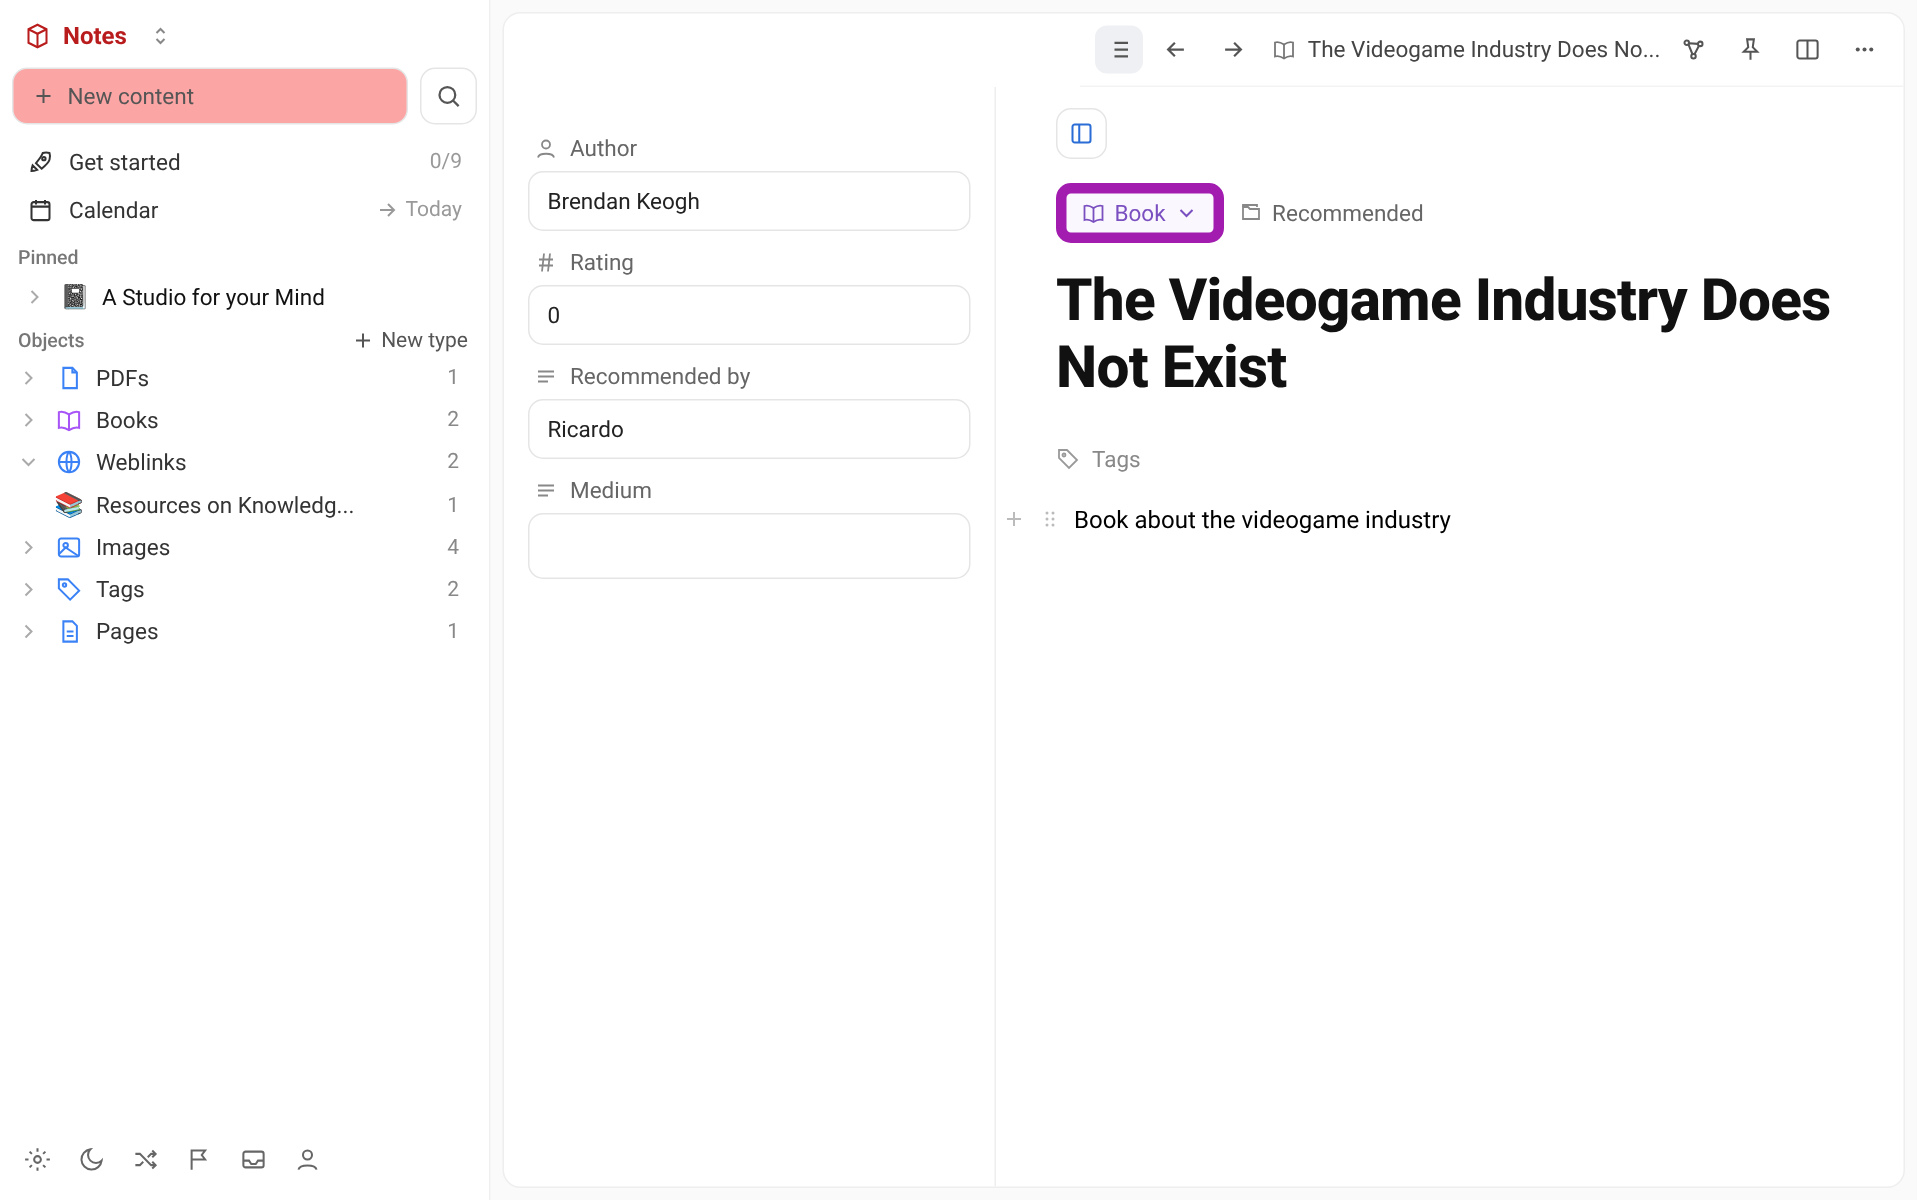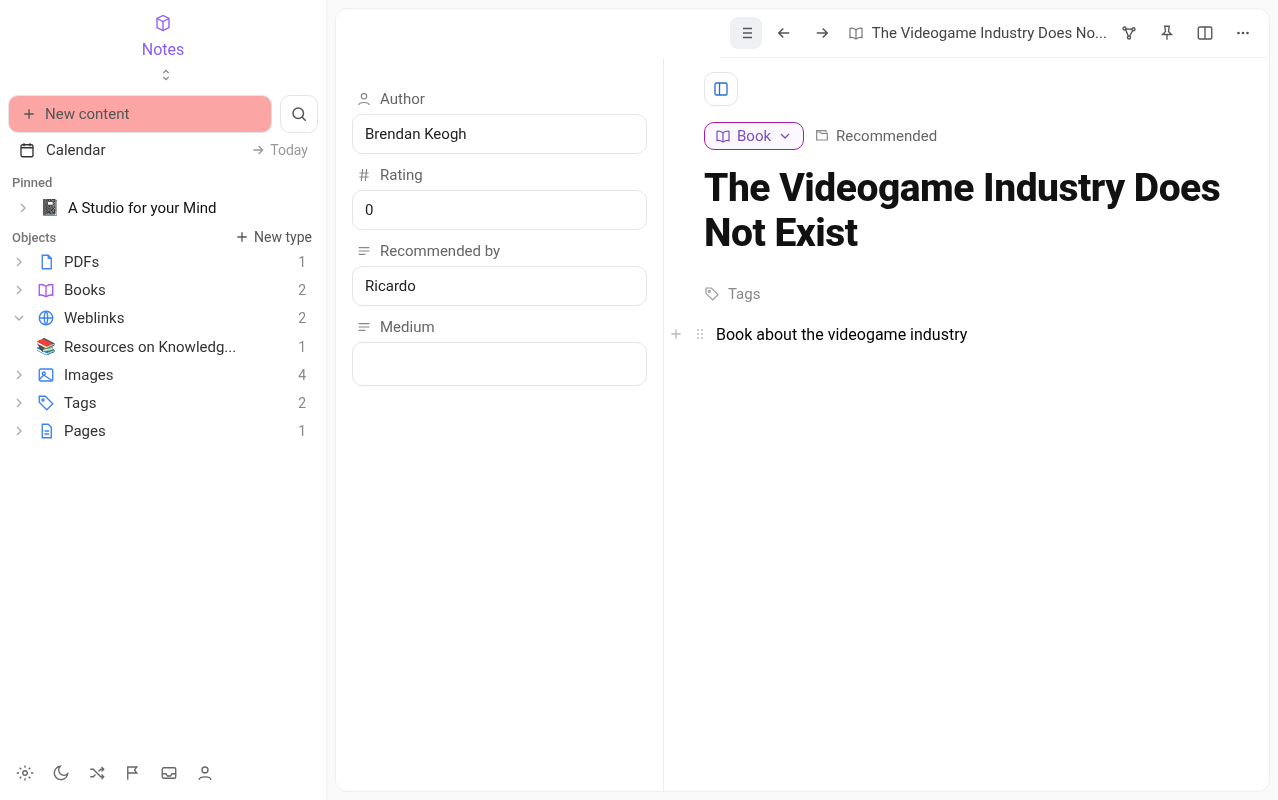--- a/index.html
+++ b/index.html
@@ -18,24 +18,23 @@
     width: 327px;
     padding: 8px 8px 0 8px;
     display: flex;
     flex-direction: column;
     border-right: 1px solid #f0f0f0;
     position: relative;
   }
   .sb-head {
     display: flex; align-items: center; gap: 8px;
     padding: 6px 8px;
-    color: #8b5cf6;
-    font-weight: 400;
+    color: #b91c1c;
+    font-weight: 700;
     font-size: 16px;
-    flex-direction: column;
   }
   .sb-head .selector-icon { margin-left: 6px; color: #888; }
   .sb-row2 { display: flex; gap: 8px; margin-top: 6px; }
   .newbtn {
     flex: 1; display: flex; align-items: center; gap: 8px;
     border: 1px solid #e5e5e5; border-radius: 10px;
     padding: 8px 12px; color: #555; background: #fca5a5;
   }
   .searchbtn {
     width: 38px; height: 38px; display: flex; align-items: center; justify-content: center;
@@ -101,21 +100,21 @@
   .doccol { flex:1; padding: 14px 12px 12px 12px; position:relative;}
   .doc-inner { max-width: 560px; margin-left: 28px; }
   .doc-topicon {
     width:34px; height:34px; border:1px solid #e5e5e5; border-radius:10px;
     display:flex; align-items:center; justify-content:center; color:#2a6dd6;
     margin-bottom: 16px;
   }
   .chips { display:flex; gap:10px; margin-bottom: 16px; align-items:center;}
   .chip {
     display:flex; align-items:center; gap:6px;
-    border:1px solid #a21caf; color:#7a4fc0;
+    border:7px solid #a21caf; color:#7a4fc0;
     padding:4px 10px; border-radius:10px; font-size:15px;
     background:#faf7fe;
   }
   .chip-plain { display:flex; align-items:center; gap:6px; color:#666; font-size:15;}
   .title {
     font-size: 39px; font-weight: 800; line-height:1.15; color:#111;
     margin-bottom: 29px; letter-spacing:-0.5px;
   }
   .tags-row { display:flex; align-items:center; gap:8px; color:#888; margin-bottom:22px;}
   .para-row { display:flex; align-items:center; gap:8px; color:#000000; font-size:16px; margin-left:-36px;}
@@ -152,20 +151,29 @@
         <span>New content</span>
       </div>
       <div class="searchbtn">
         <svg class="ico" viewBox="0 0 24 24" fill="none" stroke="currentColor" stroke-width="2">
             <circle cx="11" cy="11" r="7"></circle>
             <path d="M21 21l-5-5"></path>
           </svg>
       </div>
     </div>
 
+    <div class="sb-item" style="margin-top:10px;">
+      <svg class="ico" viewBox="0 0 24 24" fill="none" stroke="currentColor" stroke-width="1.8">
+          <path d="M5 15c-1 3-1 5-1 5s2 0 5-1l-4-4Z"></path>
+          <path d="M14 4c3-1 6 0 6 0s1 3 0 6c-1 3-7 8-7 8l-5-5s5-6 6-9Z"></path>
+          <circle cx="15" cy="9" r="1.5"></circle>
+        </svg>
+      <span>Get started</span>
+      <span class="r">0/9</span>
+    </div>
 
     <div class="sb-item">
       <svg class="ico" viewBox="0 0 24 24" fill="none" stroke="currentColor" stroke-width="1.8">
           <rect x="4" y="5" width="16" height="16" rx="2"></rect>
           <path d="M4 9h16M8 3v4M16 3v4"></path>
         </svg>
       <span>Calendar</span>
       <span class="r">
         <svg class="ico-sm" viewBox="0 0 24 24" fill="none" stroke="currentColor" stroke-width="2">
             <path d="M5 12h14M13 6l6 6-6 6"></path>

